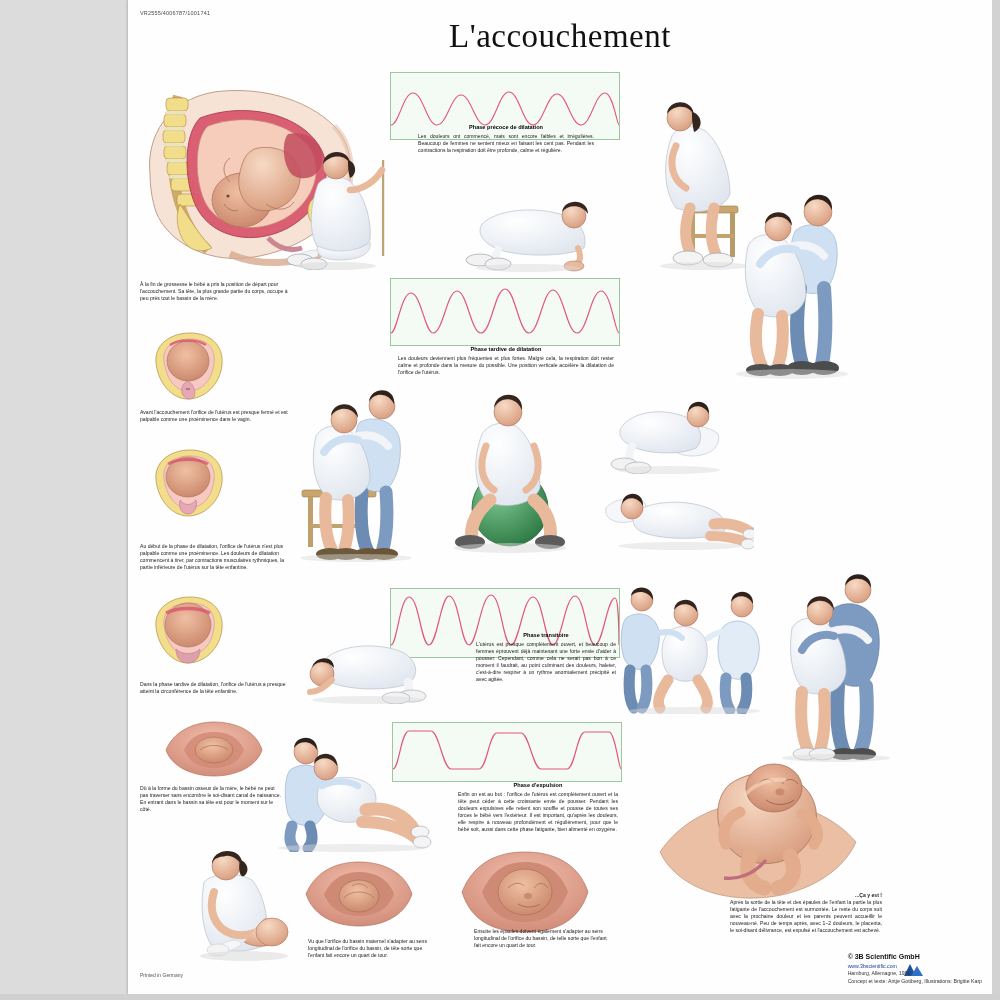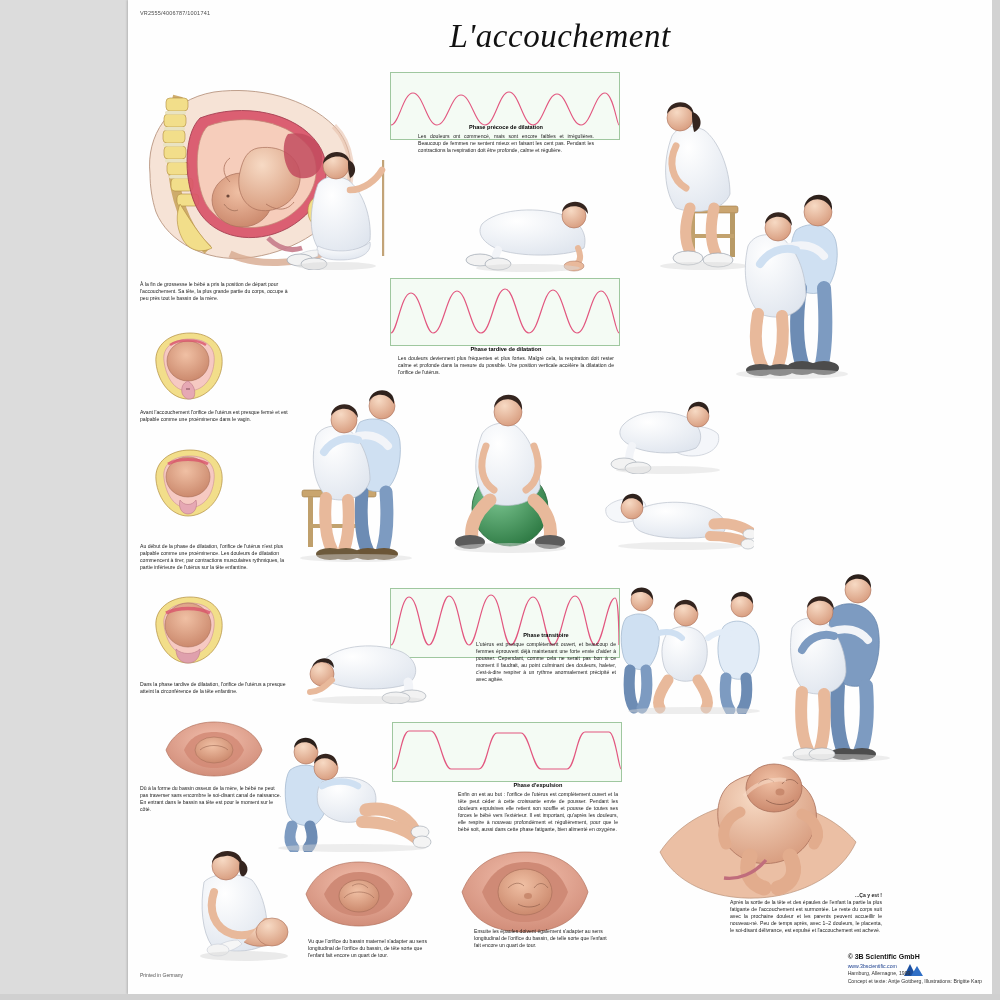--- a/index.html
+++ b/index.html
@@ -11,21 +11,21 @@
     overflow:hidden;
   }
   
   .page-edge-left{position:absolute;left:0;top:0;width:128px;height:1000px;background:#dcdcdc;}
   .page-edge-right{position:absolute;right:0;top:0;width:8px;height:1000px;background:#d2d2d2;}
   .page-edge-bottom{position:absolute;left:0;bottom:0;width:1000px;height:6px;background:#d0d0d0;}
   .sheet{position:absolute;left:128px;top:0;width:864px;height:994px;background:#fefefe;
          box-shadow:-1px 0 2px rgba(0,0,0,.18);}
   .catno{position:absolute;left:140px;top:10px;font-size:5.5px;letter-spacing:.2px;color:#4b4b4b;}
   .title{position:absolute;left:128px;top:18px;width:864px;text-align:center;
-         font-family:"Liberation Serif", serif;font-size:33px;color:#111;letter-spacing:.5px;font-style:italic;}
+         font-family:"Liberation Serif", serif;font-size:33px;color:#111;letter-spacing:.5px;}
   .printed{position:absolute;left:140px;top:972px;font-size:5px;color:#555;}
   .credits{position:absolute;right:18px;bottom:14px;text-align:left;font-size:5.2px;color:#333;line-height:1.5;}
   .credits .brand{font-weight:bold;font-size:7px;color:#111;}
   .credits a{color:#1b3f8f;text-decoration:none;}
   .logo{position:absolute;right:76px;bottom:22px;width:22px;height:16px;}
 
   
   .txt{position:absolute;font-size:5.1px;line-height:1.38;color:#1a1a1a;text-align:left;}
   .txt .hd{display:block;text-align:center;font-weight:bold;font-size:5.6px;margin-bottom:1.5px;color:#000;}
   .txt.just{text-align:justify;}

